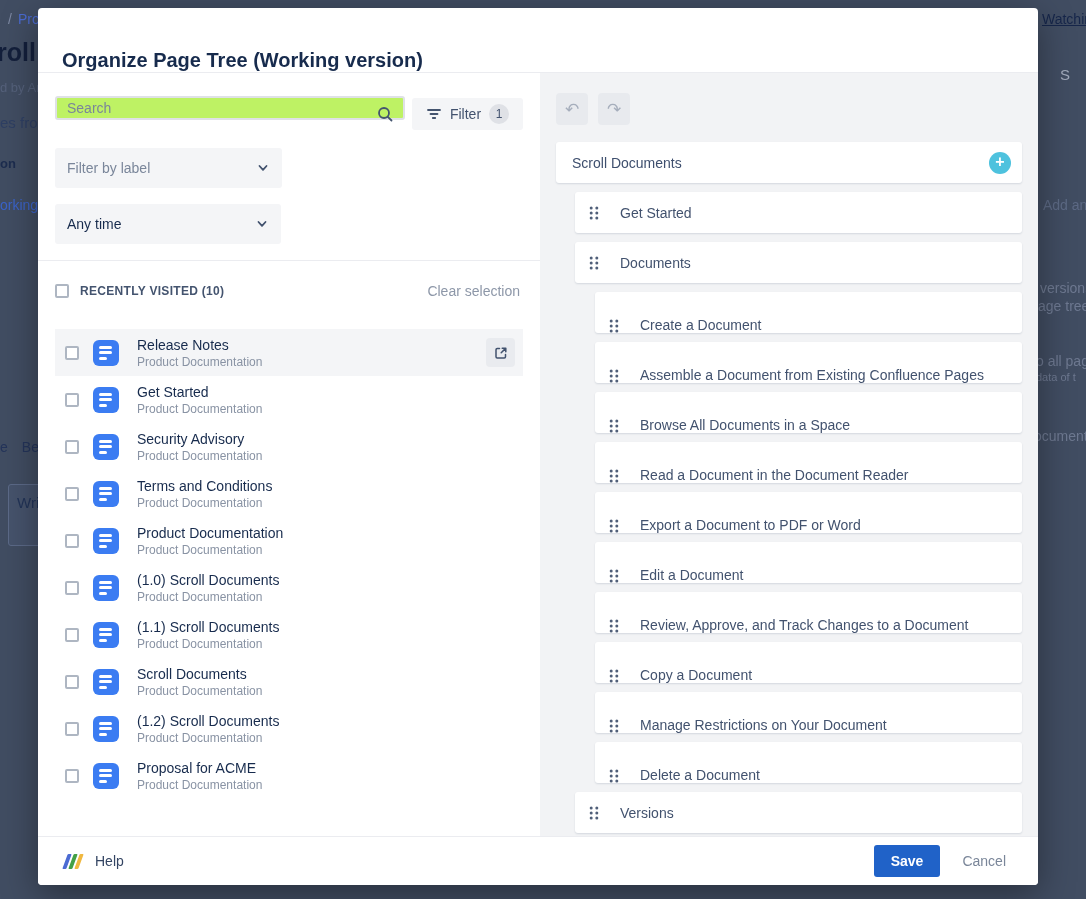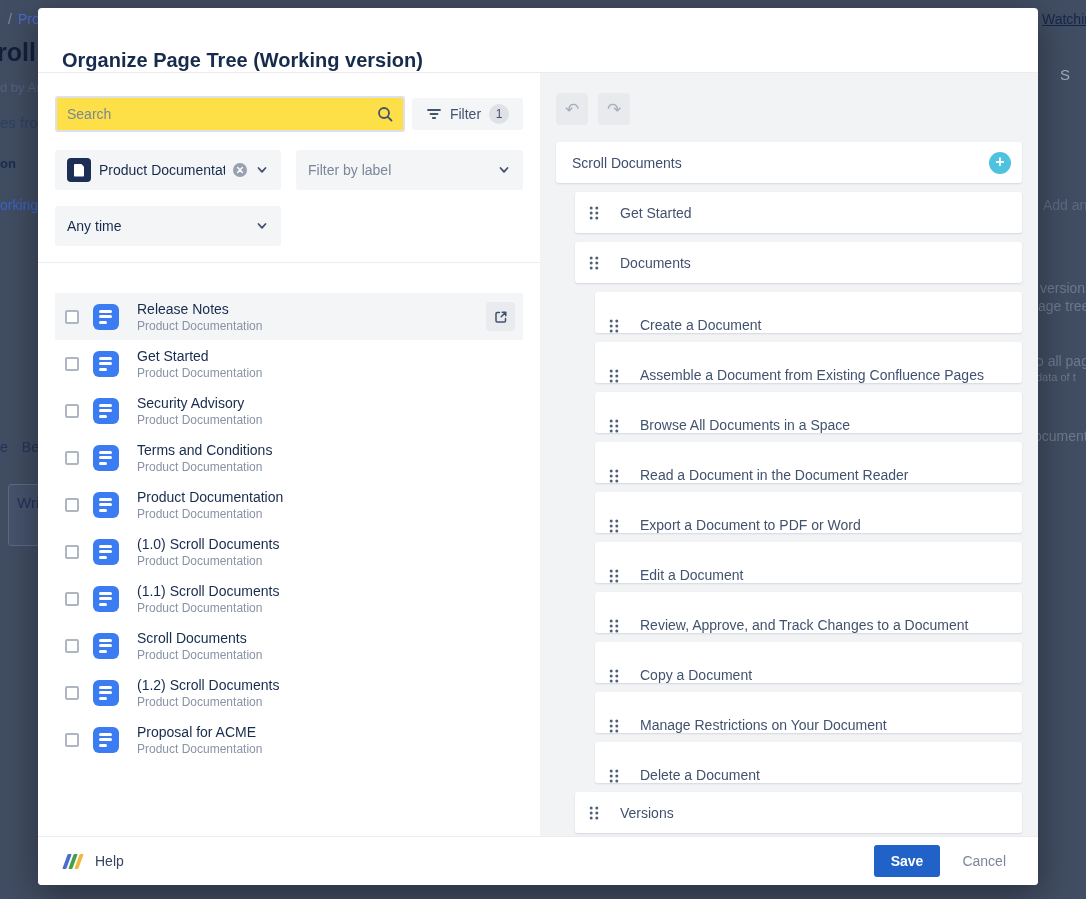--- a/index.html
+++ b/index.html
@@ -44,22 +44,22 @@
   .modal-header { height:65px; flex:none; display:flex; align-items:flex-end;
     padding:0 24px; border-bottom:1px solid #EBECF0; }
   .modal-title { font-size:20px; font-weight:700; color:#172B4D; }
 
   .modal-body { flex:1; display:flex; min-height:0; }
 
   
   .left-panel { width:502px; flex:none; padding:23px 17px 0; overflow:hidden; }
 
   .search-row { display:flex; gap:7px; margin-bottom:18px; }
-  .search-box { position:relative; width:350px; height:36px;
-    border:2px solid #DFE1E6; border-radius:3px; background:#fde047; }
+  .search-box { position:relative; width:350px; height:24px;
+    border:2px solid #DFE1E6; border-radius:3px; background:#bef264; }
   .search-box input { width:100%; height:100%; border:none; outline:none;
     padding:0 34px 0 10px; font-size:14px; color:#172B4D;
     font-family:inherit; background:transparent; }
   .search-box input::placeholder { color:#7A869A; }
   .search-icon { position:absolute; right:9px; top:7px; width:18px; height:18px; }
 
   .filter-btn { width:111px; height:32px; margin-top:2px; background:#F4F5F7;
     border:none; border-radius:3px; display:flex; align-items:center;
     justify-content:center; gap:8px; cursor:pointer; font-family:inherit; }
   .filter-btn .label { font-size:14px; color:#42526E; }
@@ -197,52 +197,44 @@
               <line x1="4.5" y1="8" x2="11.5" y2="8"></line>
               <line x1="6.8" y1="12" x2="9.2" y2="12"></line>
             </g>
           </svg>
           <span class="label">Filter</span>
           <span class="filter-badge">1</span>
         </button>
       </div>
 
       <div class="select-row">
-        <div class="select select-space">
-          <span class="space-avatar">
-              <span class="doc"></span>
-            </span>
-          <span class="sel-text">Product Documentat</span>
-          <svg class="remove-icon" viewBox="0 0 14 14">
-            <circle cx="7" cy="7" r="7" fill="#98A1B1"></circle>
-            <path d="M4.6 4.6 L9.4 9.4 M9.4 4.6 L4.6 9.4" stroke="#fff" stroke-width="1.4" stroke-linecap="round"></path>
-          </svg>
-          <svg class="chevron-icon" viewBox="0 0 14 14">
-            <path d="M3.5 5 L7 8.8 L10.5 5" fill="none" stroke="#42526E" stroke-width="1.8" stroke-linecap="round" stroke-linejoin="round"></path>
-          </svg>
-        </div>
         <div class="select select-label">
           <span class="sel-text placeholder">Filter by label</span>
           <svg class="chevron-icon" viewBox="0 0 14 14">
             <path d="M3.5 5 L7 8.8 L10.5 5" fill="none" stroke="#42526E" stroke-width="1.8" stroke-linecap="round" stroke-linejoin="round"></path>
           </svg>
         </div>
       </div>
 
       <div class="select-row">
         <div class="select select-time">
           <span class="sel-text">Any time</span>
           <svg class="chevron-icon" viewBox="0 0 14 14">
             <path d="M3.5 5 L7 8.8 L10.5 5" fill="none" stroke="#42526E" stroke-width="1.8" stroke-linecap="round" stroke-linejoin="round"></path>
           </svg>
         </div>
       </div>
 
       <div class="panel-divider"></div>
 
+      <div class="list-header">
+        <span class="checkbox"></span>
+        <span class="hdr-label">RECENTLY VISITED (10)</span>
+        <button class="clear-link">Clear selection</button>
+      </div>
 
       <div class="page-list">
         <div class="page-row highlighted">
             <span class="checkbox"></span>
             <span class="page-icon">
               <i></i>
               <i></i>
               <i></i>
             </span>
             <span class="page-texts">

